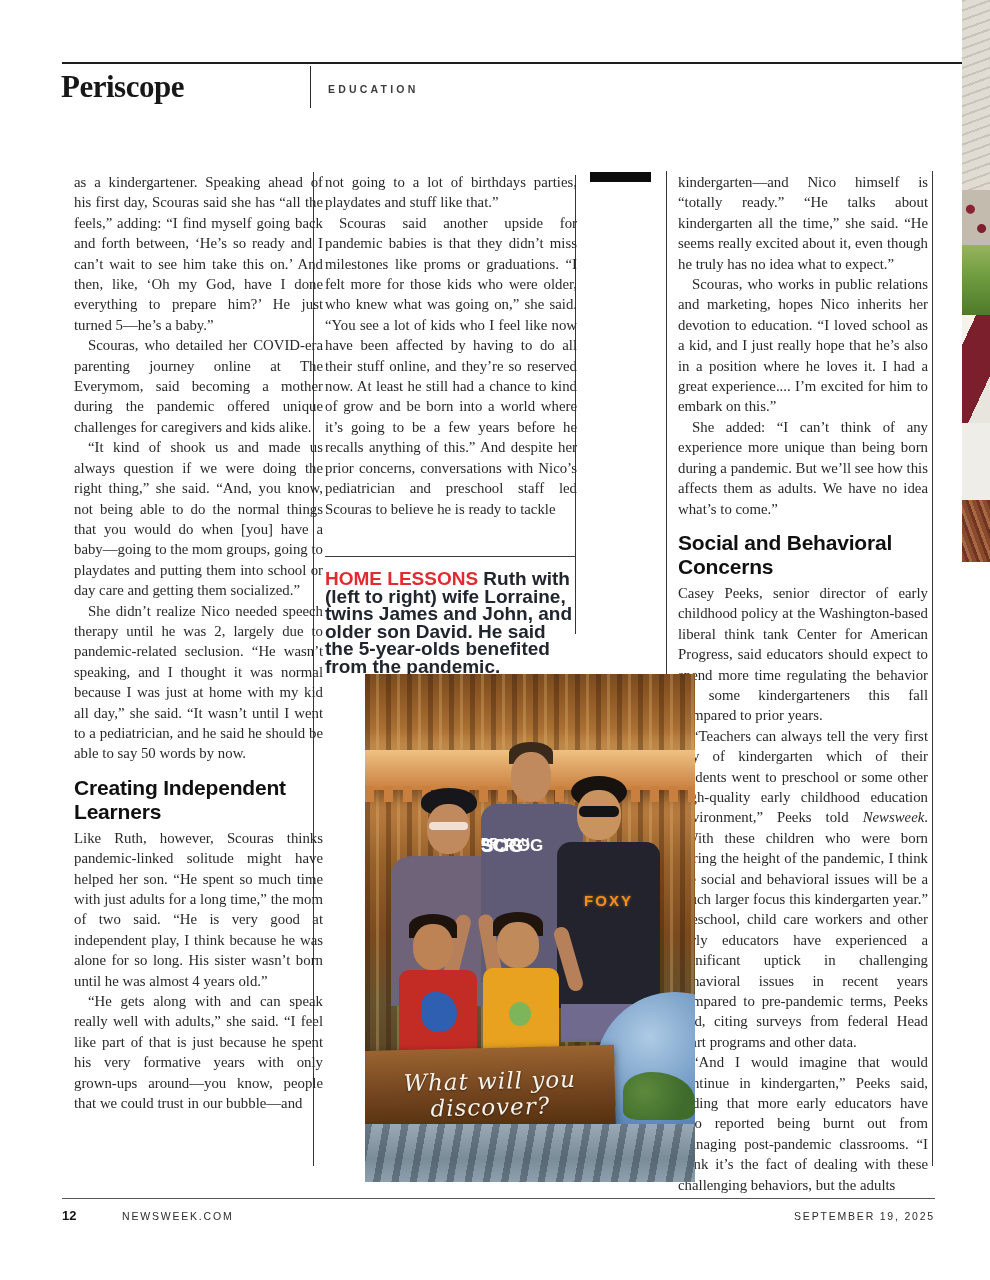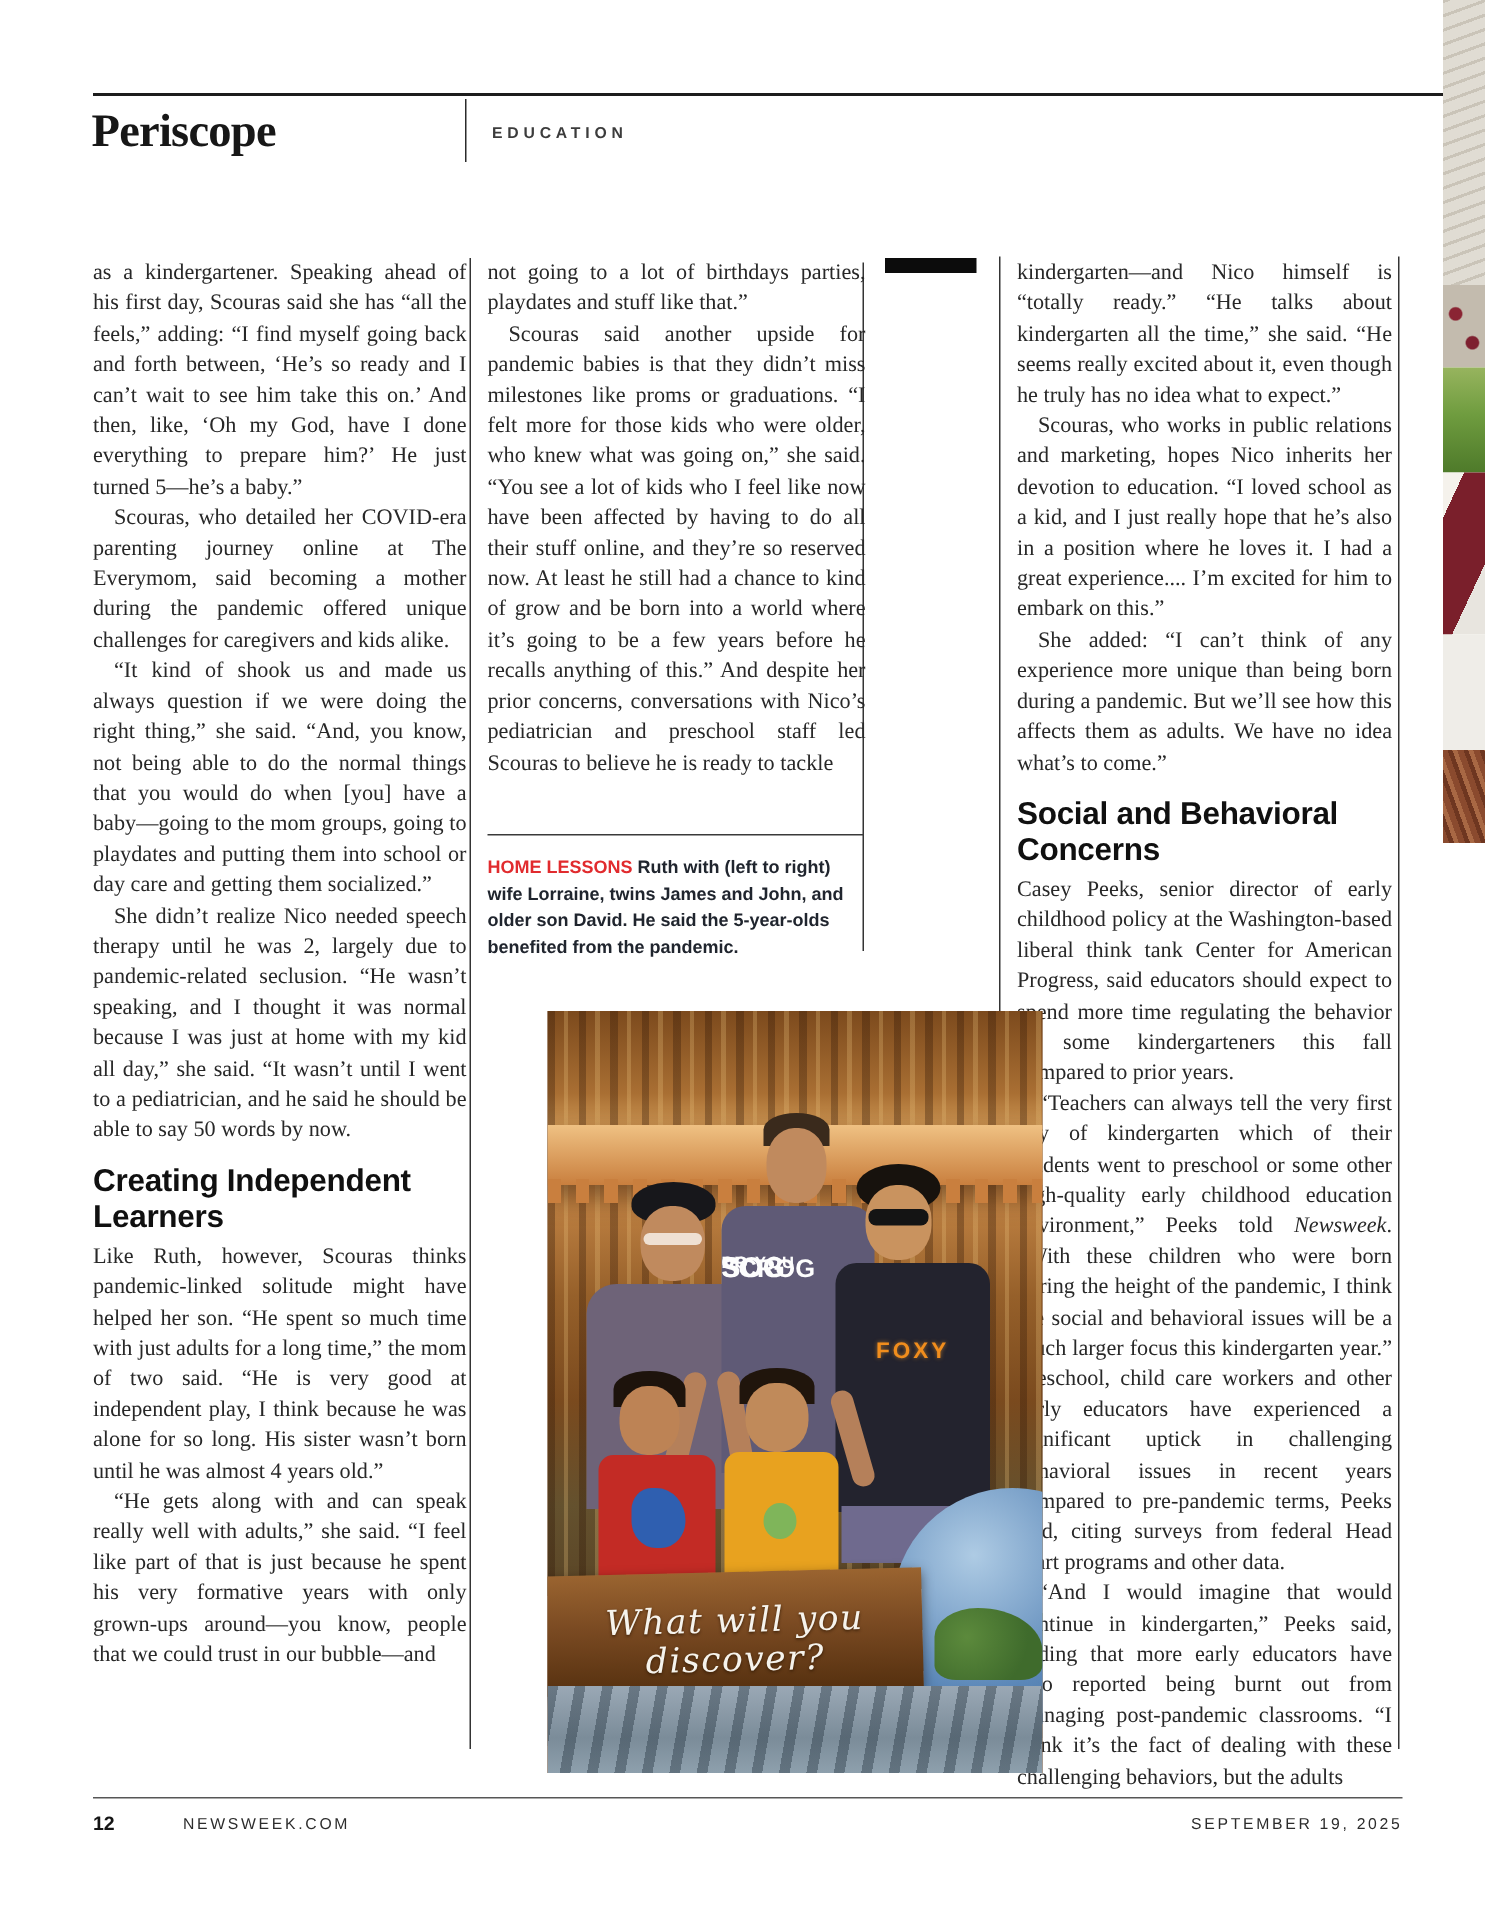--- a/index.html
+++ b/index.html
@@ -14,31 +14,31 @@
         font-size:10.5px;letter-spacing:3.2px;color:#3c3c3c;font-weight:600;}
   
   .vrule{position:absolute;width:1px;background:#343434;}
   .vrule-1{left:313px;top:172px;height:994px;}
   .vrule-2{left:575px;top:175px;height:459px;}
   .vrule-3{left:666px;top:171px;height:995px;}
   .vrule-4{left:932px;top:171px;height:995px;}
   .black-tick{position:absolute;left:590px;top:172px;width:61px;height:10px;background:#0c0c0c;}
   
   .col{position:absolute;top:172px;}
-  .col-1{left:62px;width:249px;}
+  .col-1{left:74px;width:249px;}
   .col-2{left:325px;width:252px;}
   .col-3{left:678px;width:250px;}
   .para{margin:0;font-size:14.8px;line-height:20.4px;text-align:justify;color:#282828;}
   .para.indent{text-indent:14px;}
   .subhead{margin:12px 0 4px 0;font-family:"Liberation Sans",sans-serif;font-weight:700;
         font-size:21px;color:#101010;letter-spacing:-0.2px;}
   
   .caption-rule{position:absolute;left:325px;top:556px;width:251px;height:1px;background:#3a3a3a;}
   .photo-caption{position:absolute;left:325px;top:570px;width:252px;
-        font-family:"Liberation Sans",sans-serif;font-weight:700;font-size:12px;
+        font-family:"Liberation Sans",sans-serif;font-weight:700;font-size:19px;
         line-height:17.5px;color:#20252e;}
   .caption-label{color:#e12b2e;}
   
   .photo{position:absolute;left:325px;top:658px;width:330px;height:508px;overflow:hidden;
         background:#5e3514;}
   .photo *{position:absolute;}
   .cave{left:0;top:0;width:330px;height:390px;
     background:
       repeating-linear-gradient(90deg, rgba(45,20,5,.32) 0 5px, rgba(0,0,0,0) 5px 11px,
         rgba(235,195,125,.28) 11px 14px, rgba(0,0,0,0) 14px 21px),

